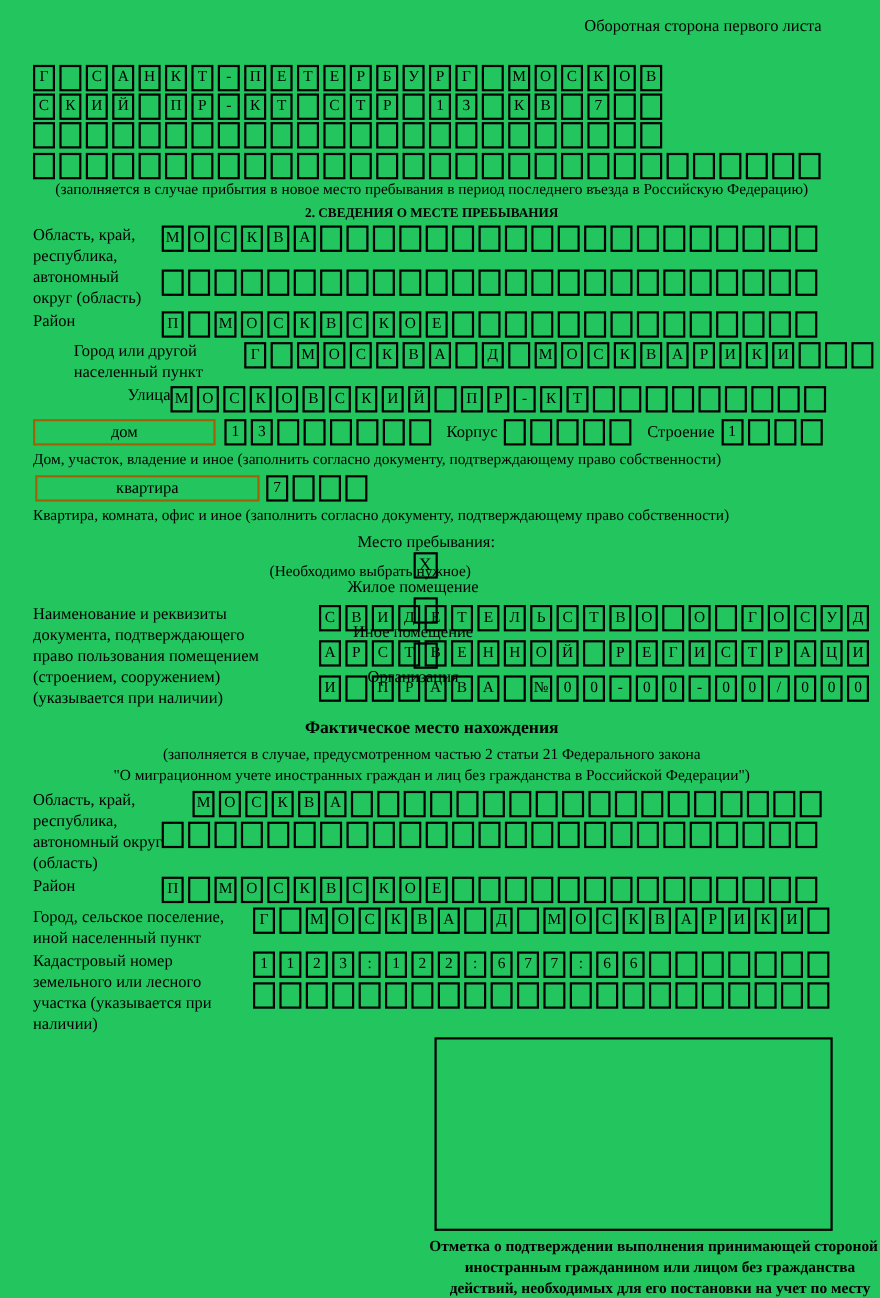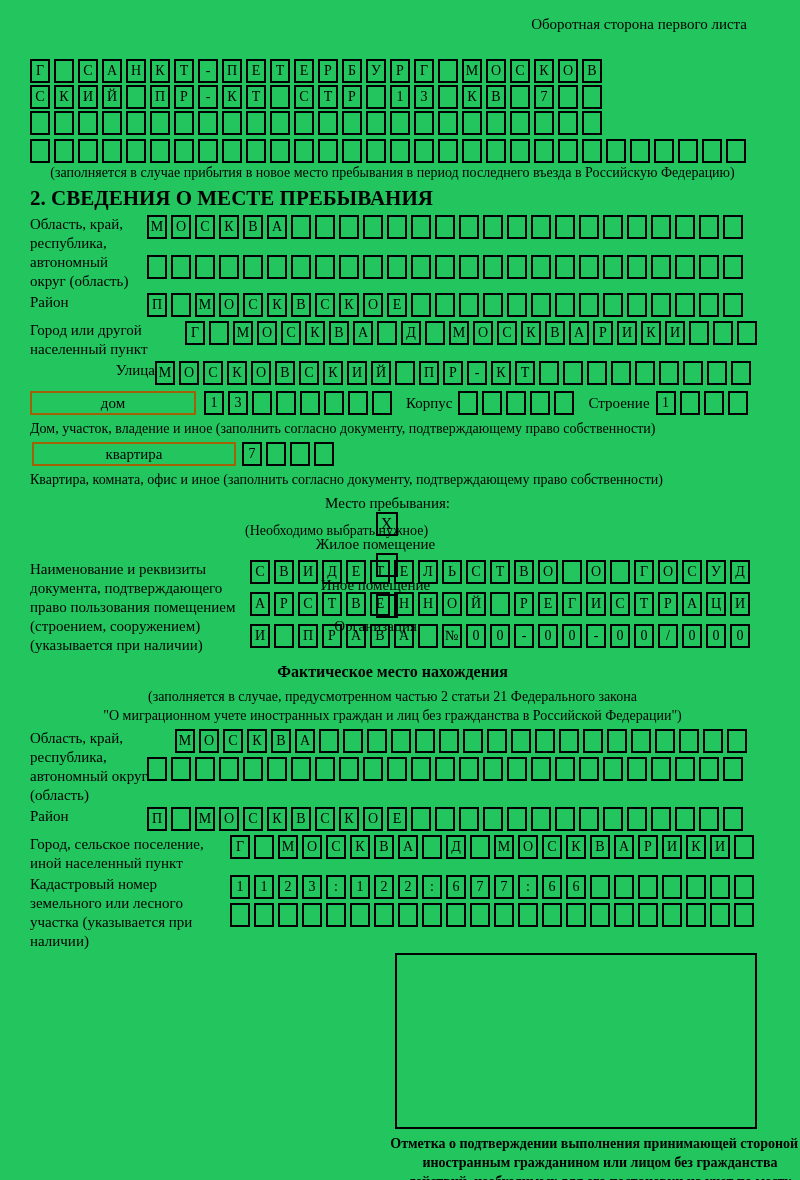--- a/index.html
+++ b/index.html
@@ -9,37 +9,37 @@
     font-family:"Liberation Serif","DejaVu Serif",serif;
     padding:16px 45px 0 30px; overflow:hidden;
   }
   .hdr-note { text-align:right; font-size:15px; margin-right:8px; margin-bottom:26px; }
 
   .block { display:flex; align-items:flex-start; margin-bottom:2px; }
   .block.rel { position:relative; min-height:76px; }
   .lbl { font-size:15px; line-height:19px; flex:none; }
   .lbl.abs { position:absolute; left:0; top:0; }
   .w117 { width:117px; } .w125 { width:125px;text-align:right; } .w145 { width:145px; }
-  .w150 { width:150px; } .w155 { width:155px; } .w200 { width:200px; } .w220 { width:220px; }
+  .w150 { width:150px; } .w155 { width:155px;margin-left:37px; } .w200 { width:200px; } .w220 { width:220px; }
   .rows { flex:1; }
   .rows.ml117 { margin-left:117px; }
 
   .boxrow { display:flex; height:24px; margin-bottom:2px; }
   .boxrow.mt16 { margin-top:16px; } .boxrow.mt8 { margin-top:8px; }
   .boxrow.mt4 { margin-top:4px; } .boxrow.ml28 { margin-left:28px; }
   .cell {
     flex:none; width:16px; height:20px; border:2px solid #000; margin-right:4px;
     display:flex; align-items:center; justify-content:center;
     font-size:14px; line-height:1;
   }
   .fullrow { margin-bottom:0; }
 
   .caption { font-size:14px; line-height:19px; }
   .caption.center { text-align:center; }
-  .sec-title { text-align:left; font-weight:bold; font-size:21px; margin:4px 0 4px 0; }
+  .sec-title { text-align:center; font-weight:bold; font-size:12px; margin:4px 0 4px 0; }
   .sub-title { text-align:center; font-weight:bold; font-size:16px; margin:8px 0 6px 0; }
 
   .house-row, .apt-row { display:flex; align-items:flex-start; margin:4px 0 2px 0; }
   .named-rect {
     flex:none; width:162px; height:20px; border:2px solid #a16207; margin-right:8px;
     display:flex; align-items:center; justify-content:center; font-size:15px;
   }
   .named-rect.w200 { width:200px; margin-left:2px; margin-right:6px;text-align:center; }
   .inline-lbl { font-size:15px; line-height:24px; flex:none; margin:0 6px 0 10px; }
 
@@ -389,21 +389,21 @@
     <span class="pt-label">Место пребывания:</span>
     <span class="checkbox">X</span>
     <span class="opt-label">Жилое помещение</span>
     <span class="checkbox"></span>
     <span class="opt-label">Иное помещение</span>
     <span class="checkbox"></span>
     <span class="opt-label">Организация</span>
   </div>
   <div class="caption choose-note">(Необходимо выбрать нужное)</div>
 
-  <div class="block" style="margin-top:4px;">
+  <div class="block" style="margin-top:4px;gap:40px;">
     <div class="lbl w220">Наименование и реквизиты документа, подтверждающего право пользования помещением (строением, сооружением) (указывается при наличии)</div>
     <div class="rows">
       <div class="boxrow">
           <span class="cell">С</span>
           <span class="cell">В</span>
           <span class="cell">И</span>
           <span class="cell">Д</span>
           <span class="cell">Е</span>
           <span class="cell">Т</span>
           <span class="cell">Е</span>

